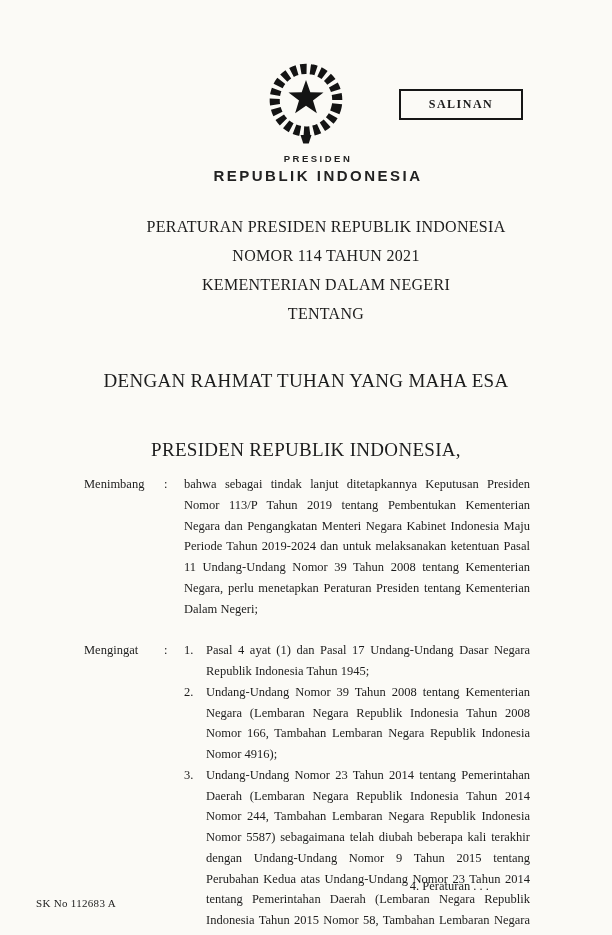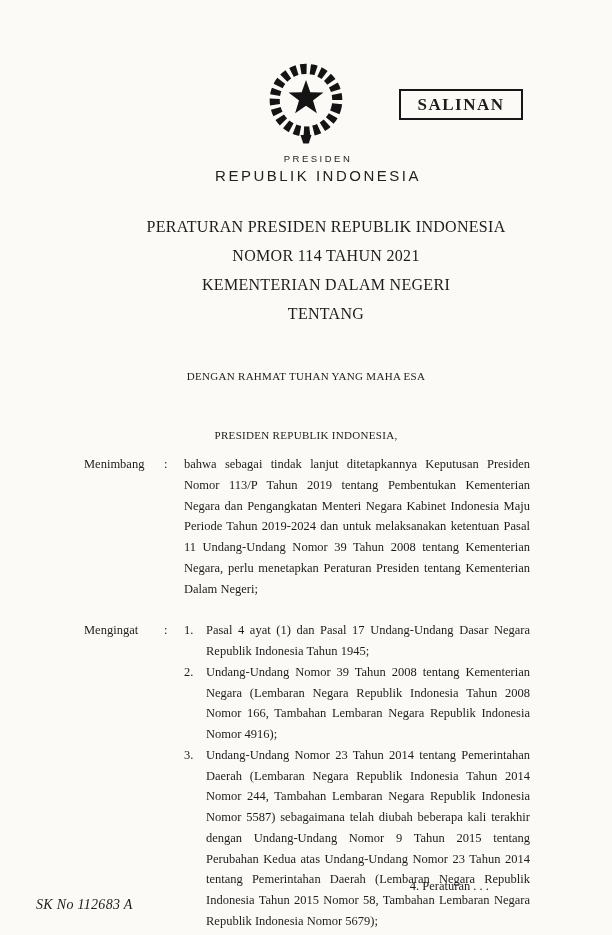--- a/index.html
+++ b/index.html
@@ -29,47 +29,47 @@
     width: 120px;
     height: 27px;
     border: 2.5px solid #161616;
     display: flex;
     align-items: center;
     justify-content: center;
     background: transparent;
   }
   .salinan-box span {
     font-weight: bold;
-    font-size: 17px;
+    font-size: 12px;
     letter-spacing: 1.5px;
   }
 
   
   .emblem-wrap {
     display: flex;
     flex-direction: column;
     align-items: center;
   }
   .emblem-wrap svg { display: block; }
   .lh1, .lh2 {
     font-family: "Liberation Sans", "DejaVu Sans", sans-serif;
-    font-weight: normal;
+    font-weight: bold;
     color: #222;
     text-align: right;
     margin-left: 24px;
   }
   .lh1 { font-size: 9.5px; letter-spacing: 2.5px; margin-top: 5px; }
   .lh2 { font-size: 15px; letter-spacing: 2.5px; margin-top: 3px; }
 
   
   .title-block { margin-top: 34px; text-align: center; }
   .title-block div { font-size: 16px; margin-bottom: 11px; letter-spacing: 0.3px; padding-left: 40px; }
 
   .preamble { margin-top: 25px; text-align: center; }
-  .preamble div { font-size: 11px; margin-bottom: 10px; letter-spacing: 0.3px; margin-top: 47px; }
+  .preamble div { font-size: 19px; margin-bottom: 10px; letter-spacing: 0.3px; margin-top: 47px; }
 
   
   .clause {
     display: grid;
     grid-template-columns: 62px 38px 1fr;
     padding: 0 82px 0 84px;
     box-sizing: border-box;
     line-height: 1.66;
   }
   .clause.menimbang { margin-top: 13px; }
@@ -87,23 +87,22 @@
   .catchword {
     position: absolute;
     top: 879px;
     right: 123px;
     font-size: 12.5px;
   }
   .doc-footer {
     position: absolute;
     left: 36px;
     top: 897px;
-    font-size: 14px;
+    font-size: 11px;
     letter-spacing: 0.3px;
-    font-style: italic;
   }
 </style>
 </head>
 <body>
 
 <div class="page">
 
   <div class="salinan-box">
     <span>SALINAN</span>
   </div>

